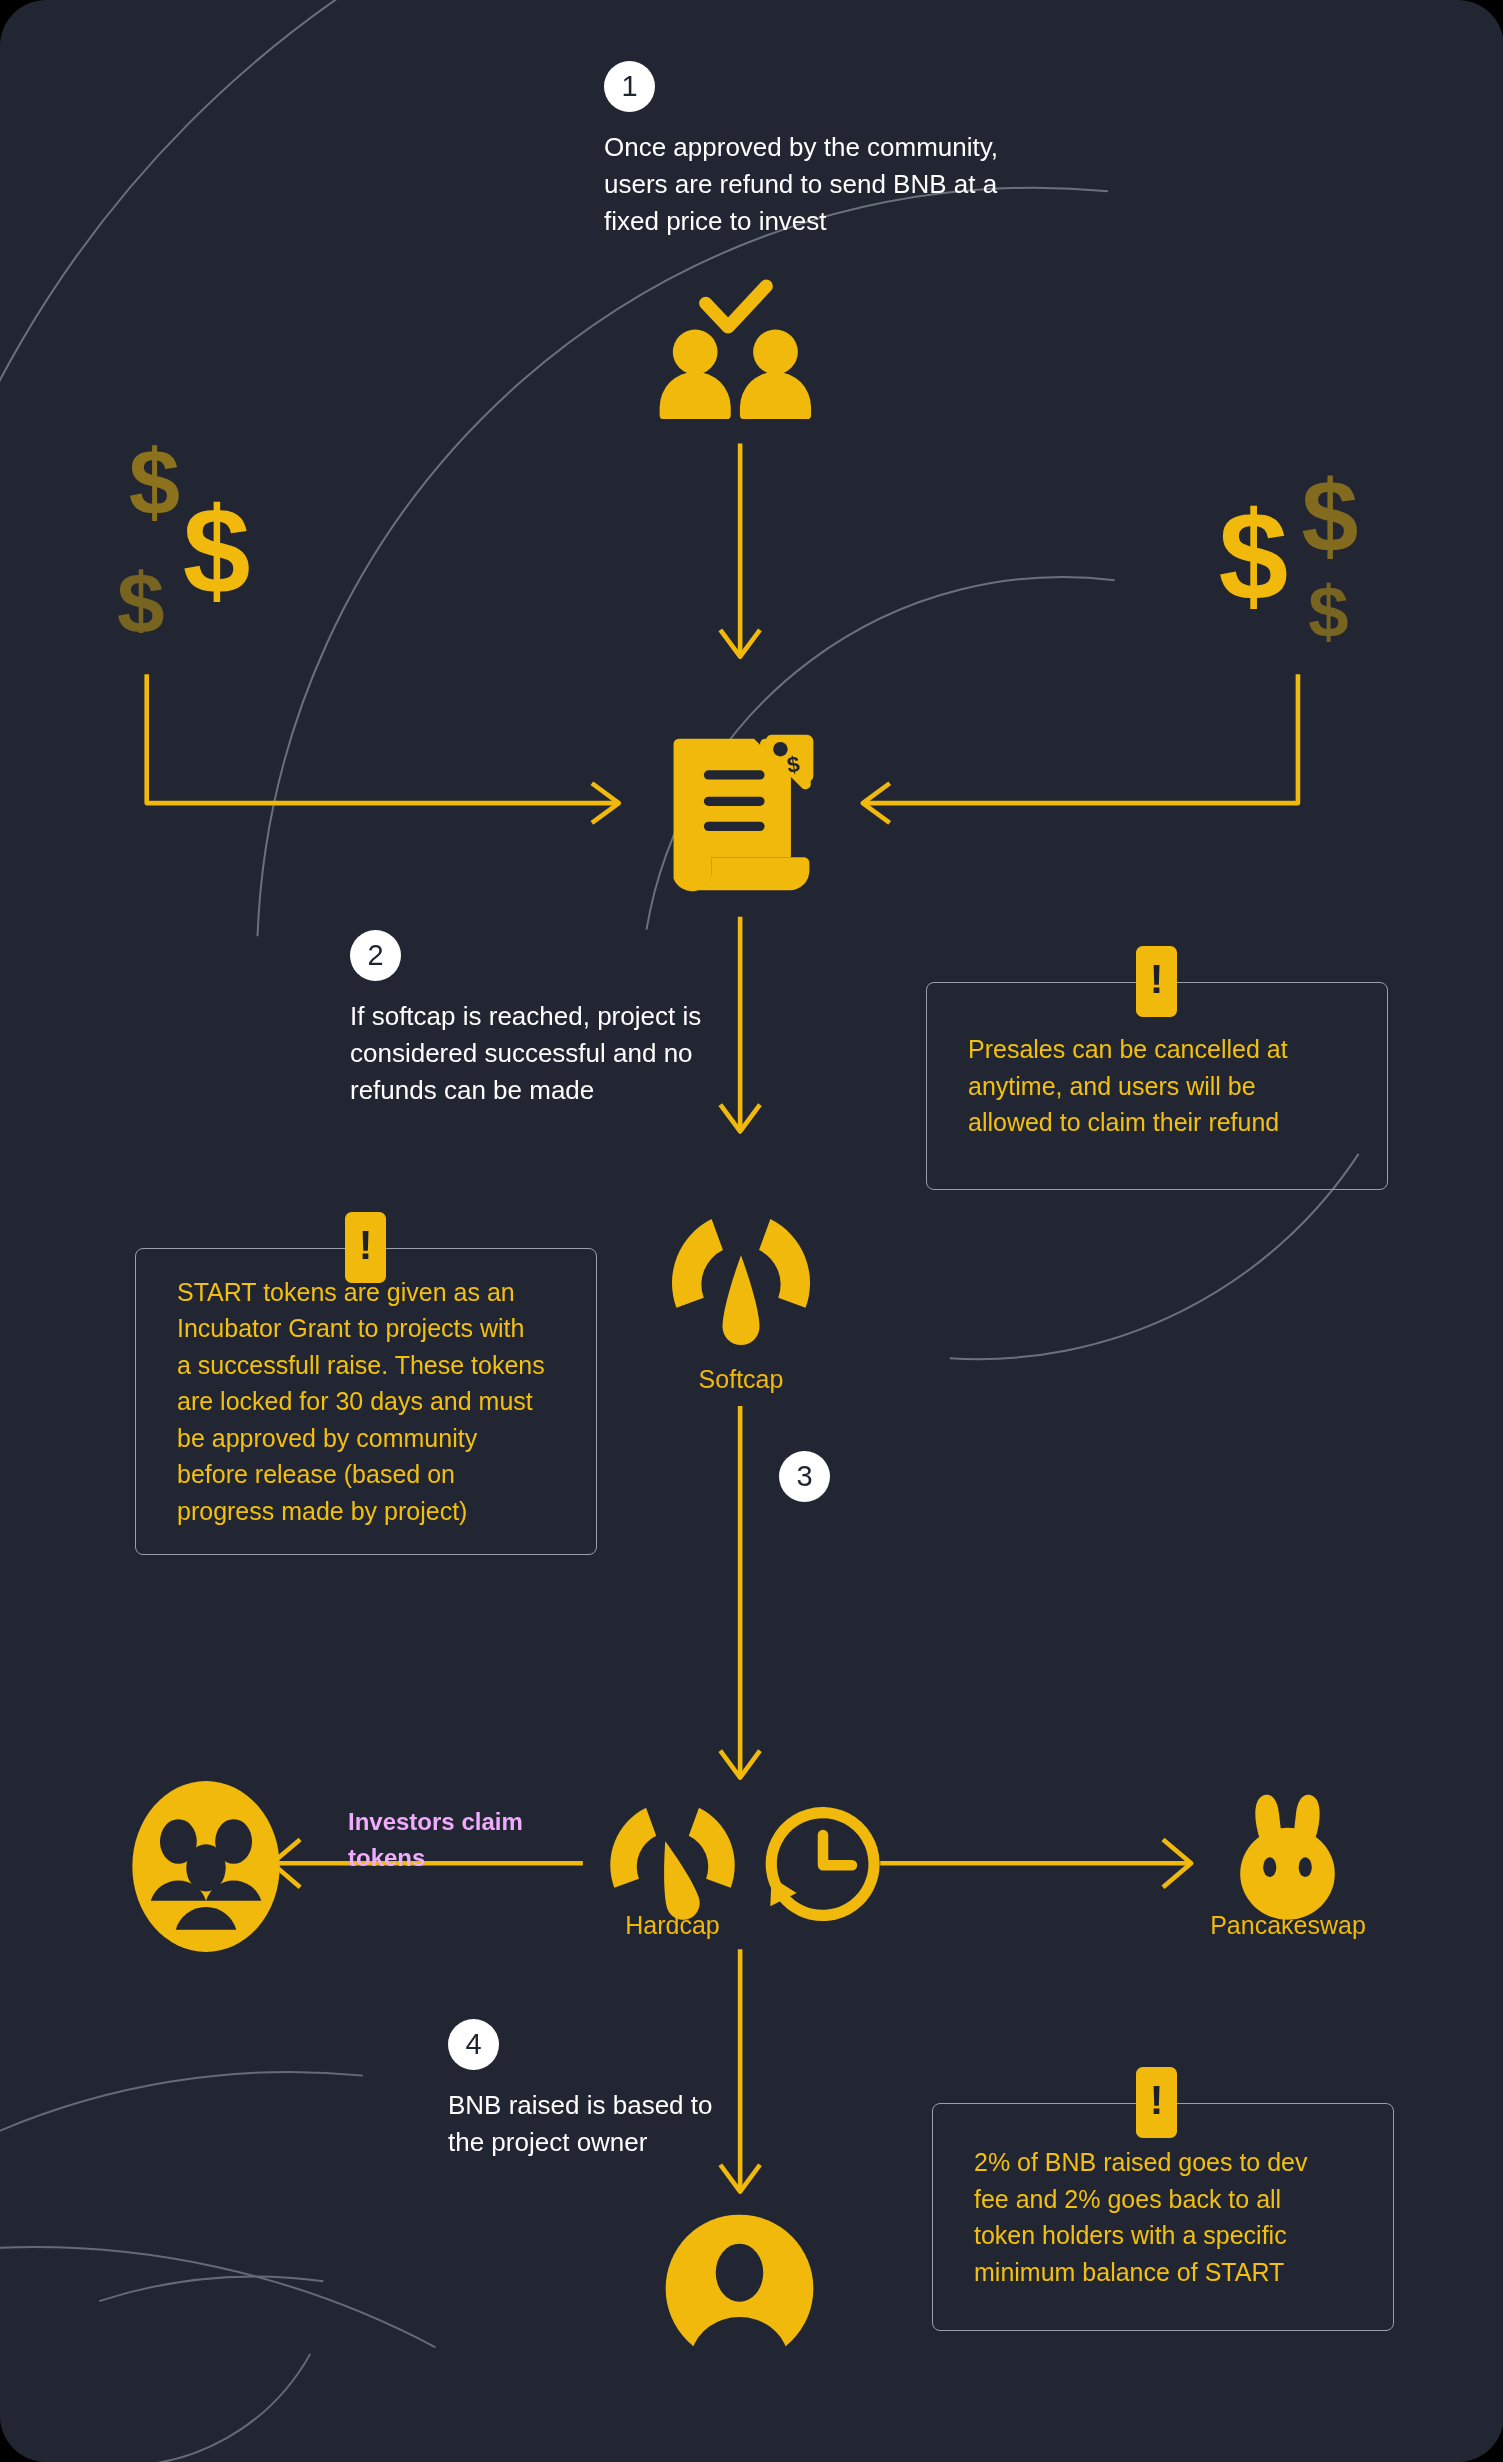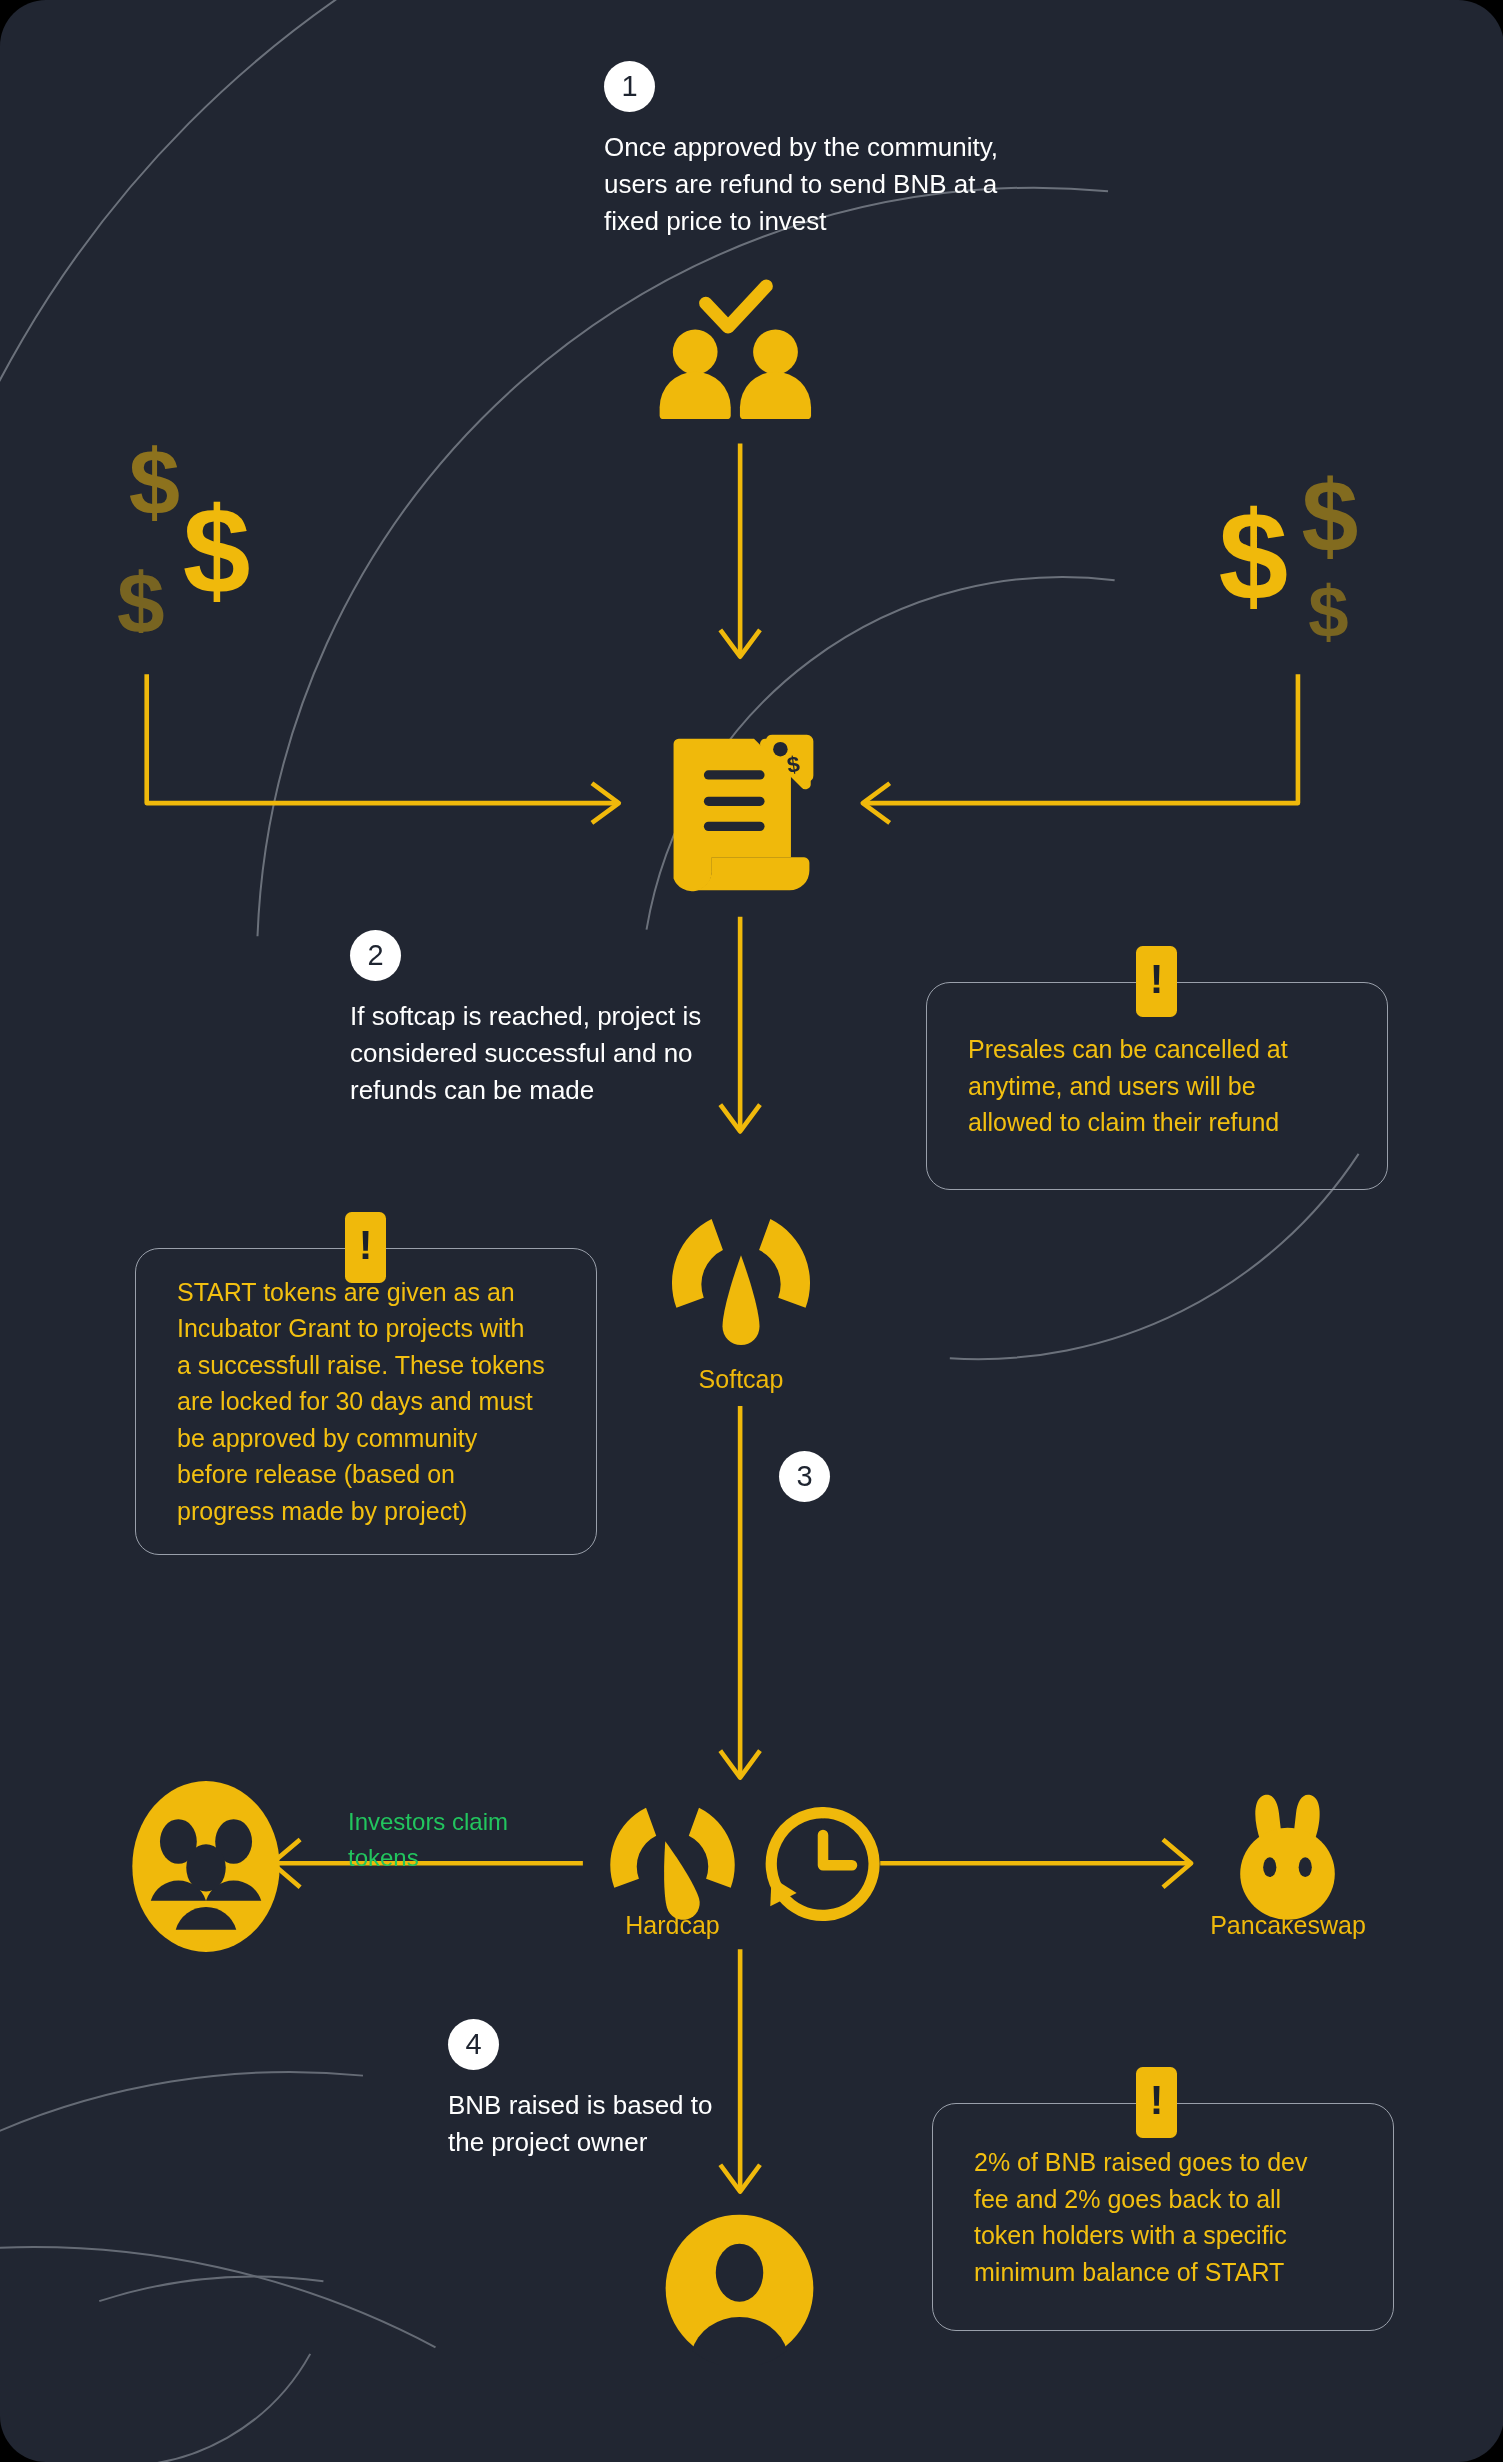--- a/index.html
+++ b/index.html
@@ -31,21 +31,21 @@
     font-size:26px;
     line-height:1.42;
     font-weight:400;
     white-space:pre-line;
   }
 
   
   .warn{position:absolute;}
   .warn-box{
     border:1.3px solid #9AA0AB;
-    border-radius:24px;
+    border-radius:8px;
     background:transparent;
     box-sizing:border-box;
     display:flex;align-items:center;
   }
   .warn-text{
     color:#F3C010;
     font-size:25px;
     line-height:1.46;
     padding:0 41px;
     white-space:pre-line;
@@ -65,24 +65,25 @@
   
   .caption{
     position:absolute;
     color:#F0B90B;
     font-size:25px;
     text-align:center;
     white-space:nowrap;
   }
   .arrowlabel{
     position:absolute;
-    color:#22c55e;
+    color:#f0abfc;
     font-size:24px;
     line-height:1.5;
     white-space:pre-line;
+    font-weight:bold;
   }
   .icon{position:absolute;}
 </style>
 </head>
 <body>
 
 <div id="page">
 
   <svg class="bgsvg" viewBox="0 0 2280 3734" xmlns="http://www.w3.org/2000/svg">
     <g fill="none" stroke="#A9AFB8" stroke-width="3" opacity="0.55">

